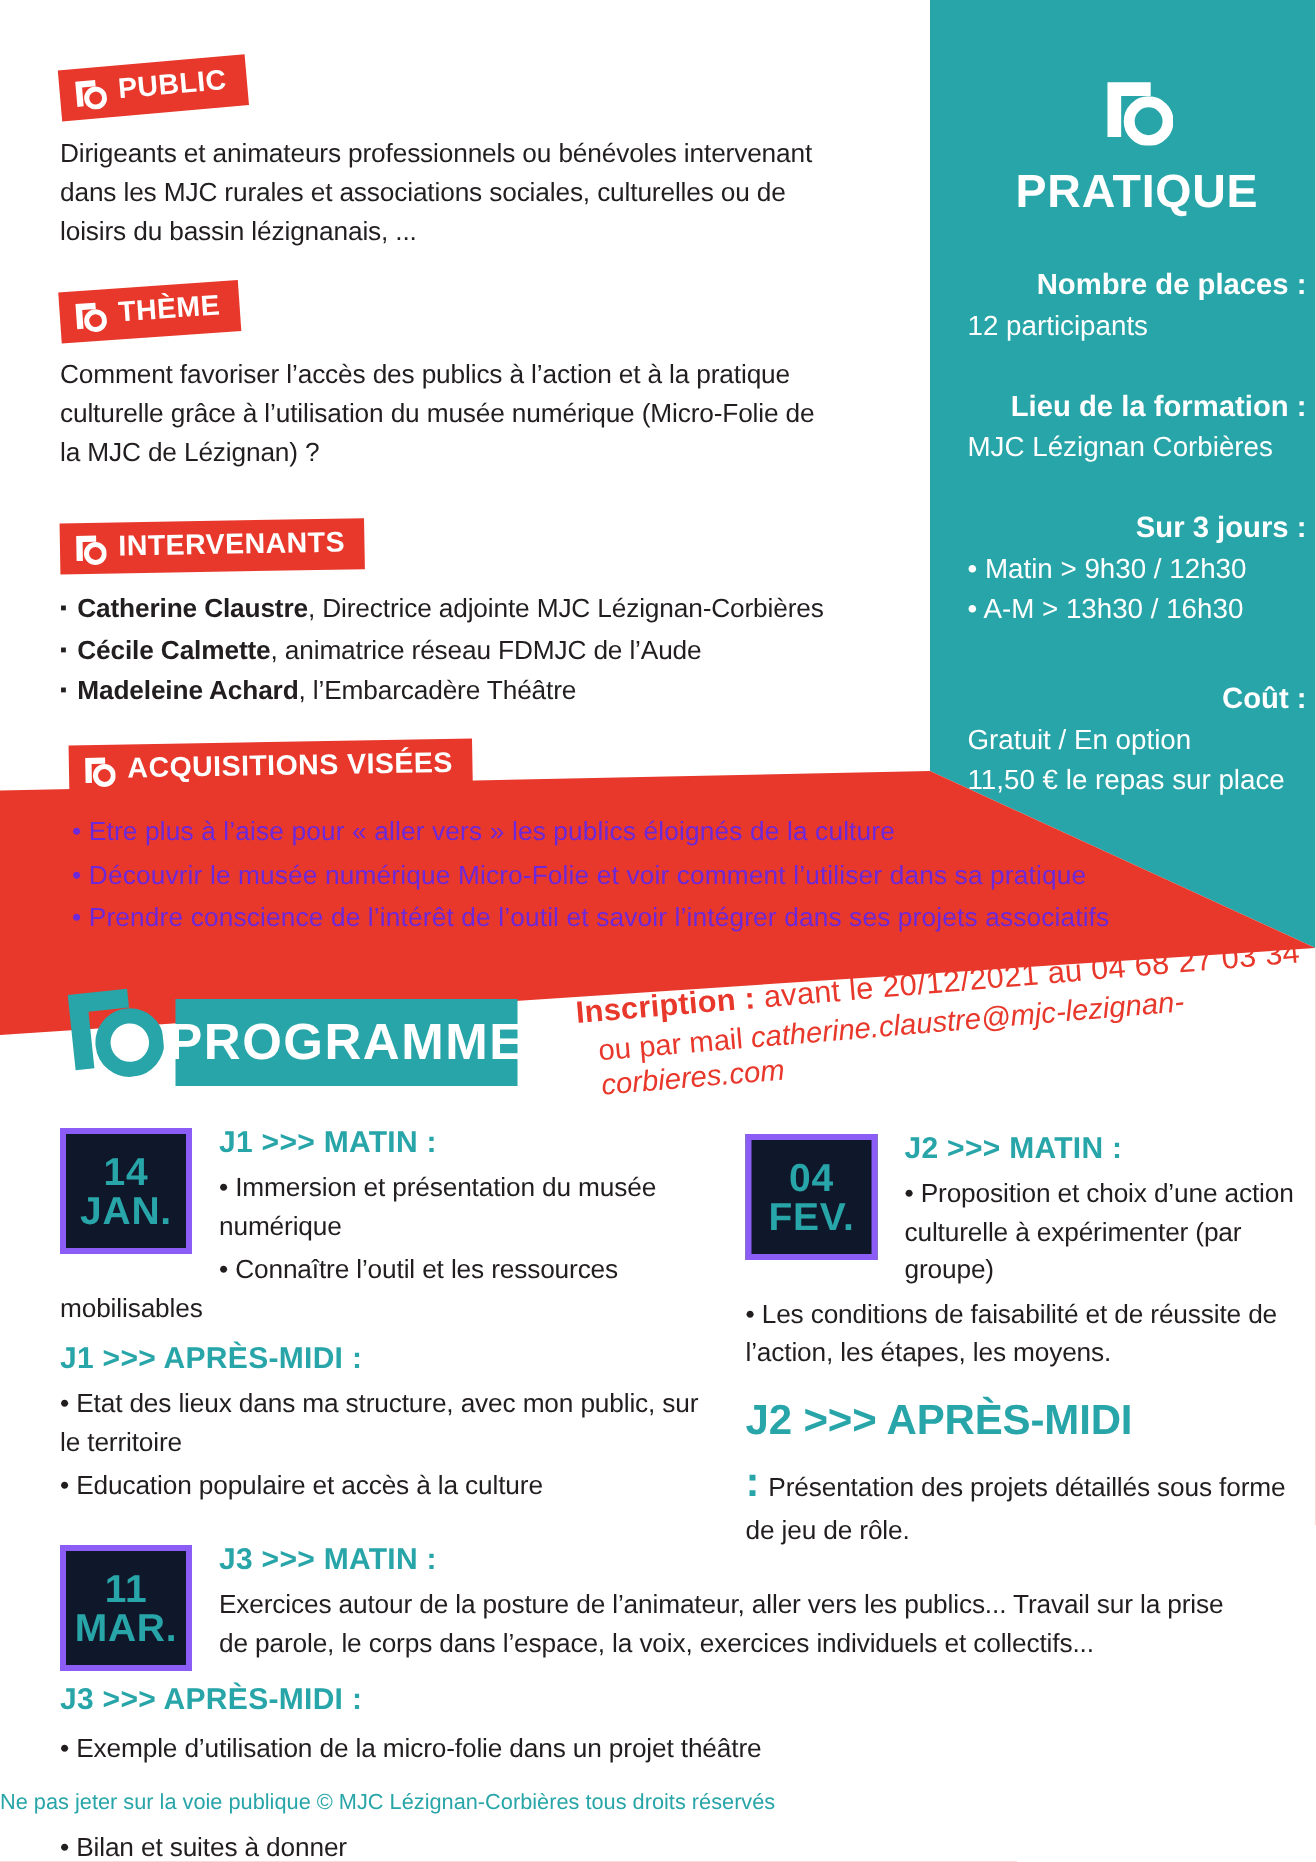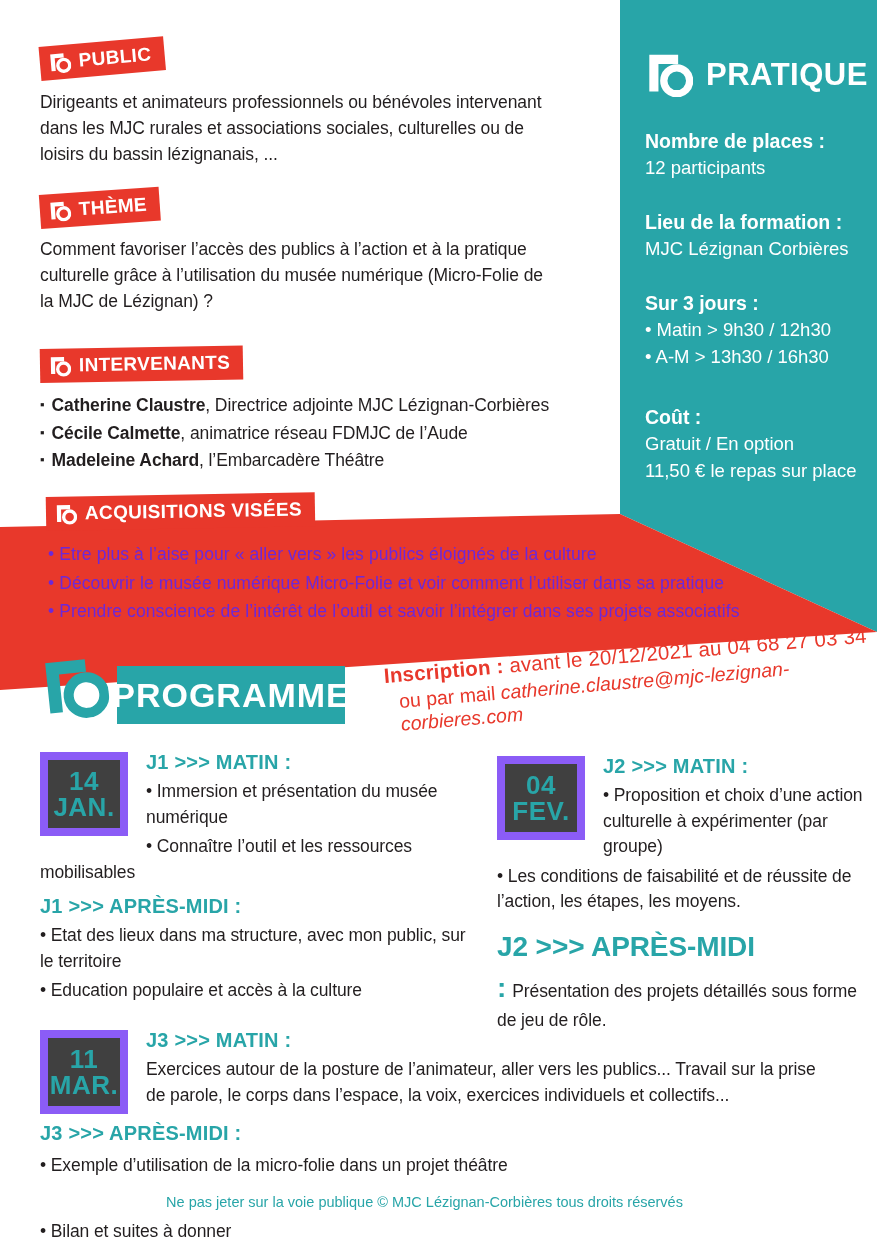--- a/index.html
+++ b/index.html
@@ -30,54 +30,54 @@
   .rot-b { transform:rotate(-4deg); transform-origin:left center; }
   .rot-c { transform:rotate(-1deg); transform-origin:left center; }
   .icon-label { width:22px; height:21px; color:#ffffff; flex:0 0 auto; }
   
   .iv-item { font-size:17.5px; line-height:1.58; letter-spacing:-0.1px; }
   .iv-marker { font-size:13px; margin-right:7px; vertical-align:2px; }
   
   .acq-item { color:#6d28d9; font-size:17.5px; line-height:1.64; letter-spacing:0.1px; }
   
   .sidebar { position:absolute; left:645px; top:52px; width:226px; color:#ffffff; }
-  .sb-header { display:flex; align-items:center; gap:13px; font-weight:bold; font-size:31px; letter-spacing:0.5px; margin-bottom:30px; }
+  .sb-header { display:flex; align-items:center; gap:13px; font-weight:bold; font-size:31px; letter-spacing:0.5px; margin-bottom:30px;flex-direction:column; }
   .icon-m { width:48px; height:45px; color:#ffffff; flex:0 0 auto; }
   .sb-group { margin-bottom:26px; }
-  .sb-title { font-weight:bold; font-size:19.5px; line-height:1.45; white-space:nowrap; }
+  .sb-title { font-weight:bold; font-size:19.5px; line-height:1.45; white-space:nowrap;text-align:right; }
   .sb-line { font-size:18.5px; line-height:1.45; white-space:nowrap; }
   
   .prog-icon { position:absolute; left:42px; top:656px; width:66px; height:63px; color:#28a5a8; transform:rotate(-6deg); }
   .prog-box {
     position:absolute; left:117px; top:666px; width:228px; height:58px;
     background:#28a5a8; color:#ffffff; font-weight:bold; font-size:34px; letter-spacing:1px;
     display:flex; align-items:center; justify-content:center;
   }
   
   .inscription { position:absolute; left:386px; top:664px; width:500px; color:#e8382b; transform:rotate(-4.8deg); transform-origin:0 50%; }
   .ins-line1 { font-size:20.5px; letter-spacing:0.2px; }
   .ins-line2 { font-size:19.5px; margin-left:13px; margin-top:3px; }
   .ins-line2 i { font-style:italic; }
   
   .pcol { position:absolute; }
   .date-square {
     float:left; width:88px; height:84px; box-sizing:border-box;
-    border:8px solid #8b5cf6; margin:4px 18px 2px 0;
+    border:4px solid #8b5cf6; margin:4px 18px 2px 0;
     display:flex; flex-direction:column; align-items:center; justify-content:center;
     color:#28a5a8; font-weight:bold; font-size:26px; line-height:1.0; letter-spacing:0.5px;
-    background:#404040;
+    background:#0f172a;
   }
   .j-head { color:#28a5a8; font-weight:bold; font-size:20px; letter-spacing:0.2px; margin:3px 0 5px 0; }
   .j-head-inline { color:#28a5a8; font-weight:bold; font-size:28px; margin-right:6px; }
   .p-item { font-size:17.5px; line-height:1.46; letter-spacing:-0.1px; margin:2px 0 4px 0; }
   .clear { clear:left; }
   .am-row { display:flex; gap:34px; margin-top:6px;flex-direction:column; }
   
   .footer {
-    position:absolute; left:0; right:28px; top:1194px; text-align:center;
+    position:absolute; left:0; right:28px; top:1194px; text-align:left;
     color:#28a5a8; font-size:14.5px;
   }
   .hidden-defs { position:absolute; width:0; height:0; }
 </style>
 </head>
 <body>
 
 <svg class="hidden-defs" aria-hidden="true">
   <defs>
     <g id="mark-outline">

